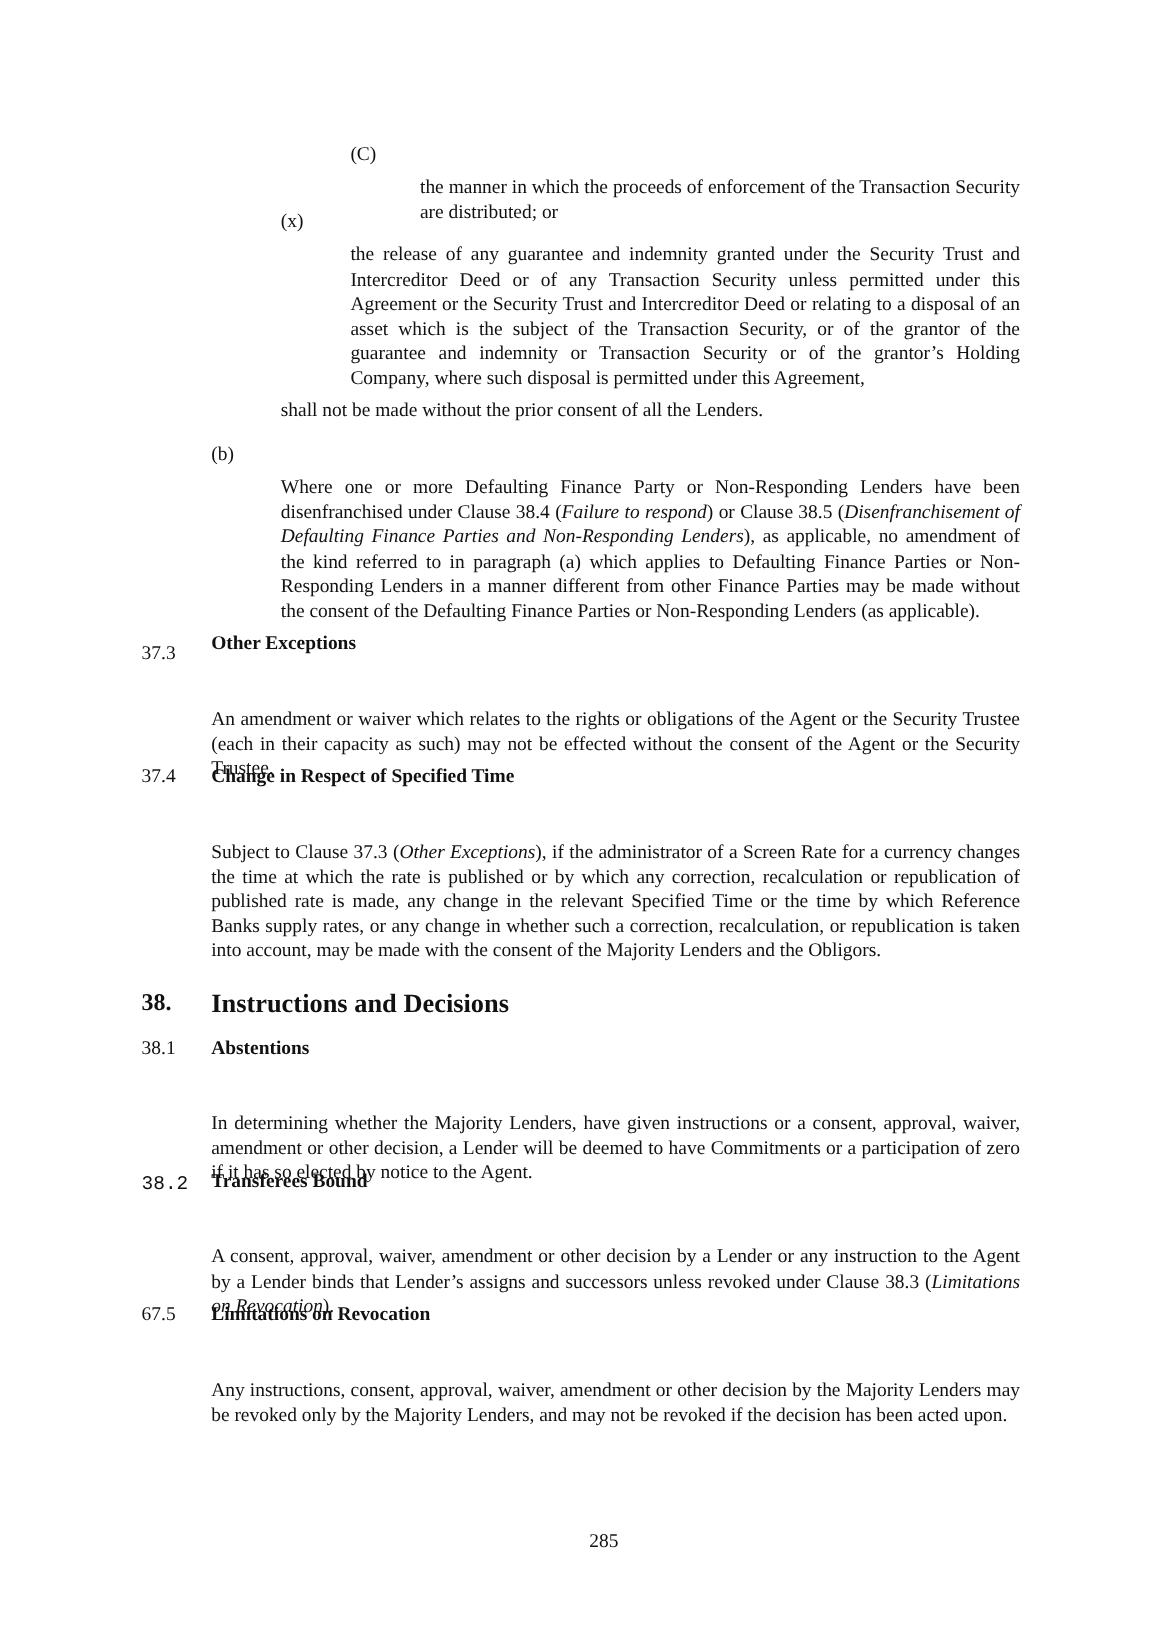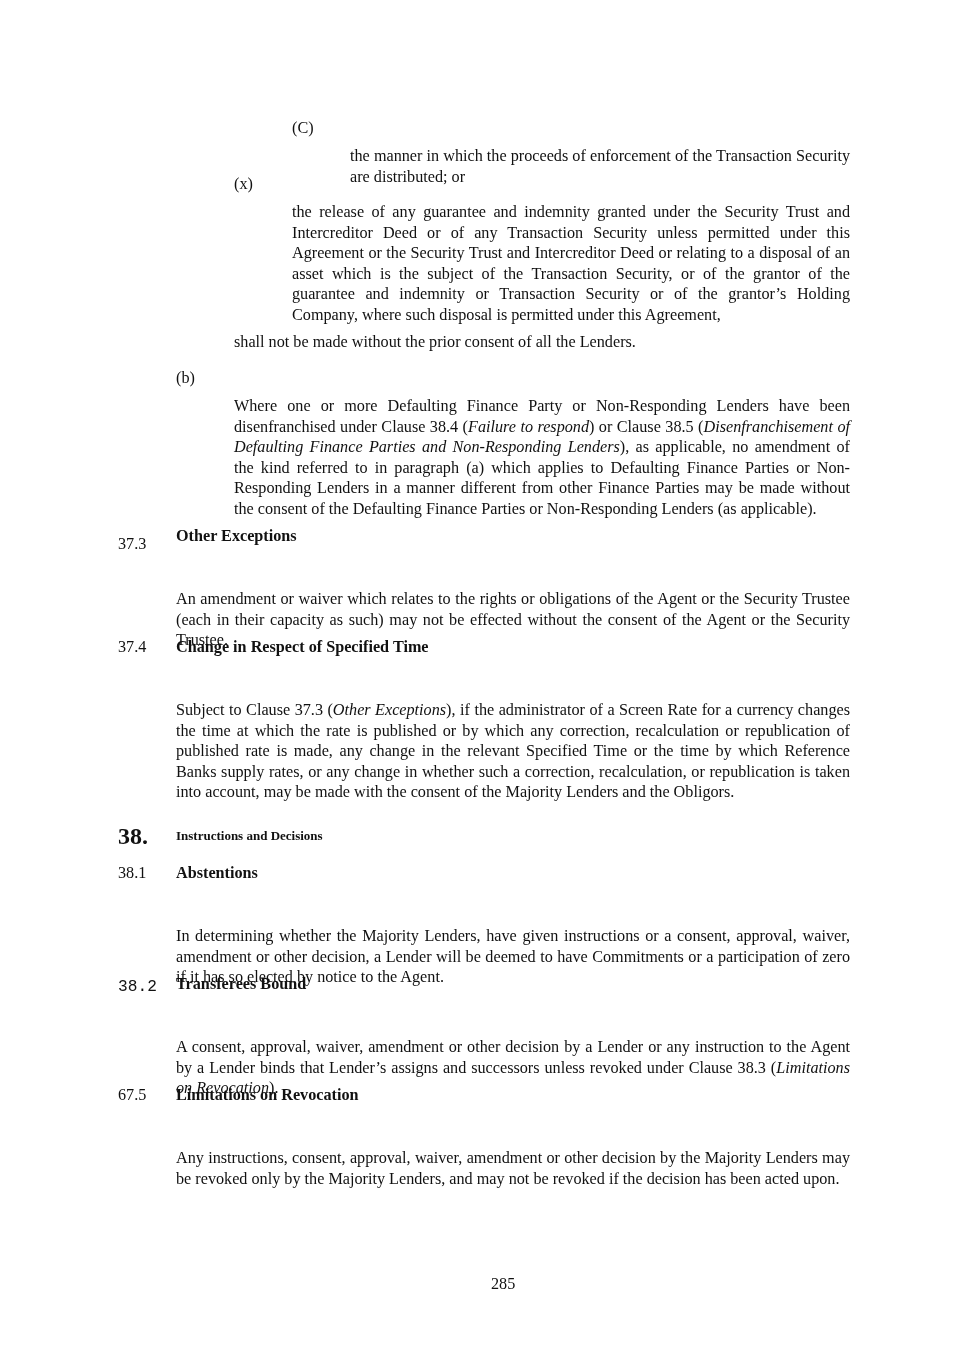--- a/index.html
+++ b/index.html
@@ -26,22 +26,22 @@
 <p class="abs just" style="left:234px; top:368px; width:616px;"><span>Where one or more Defaulting Finance Party or Non-Responding Lenders have been disenfranchised under Clause 38.4 (</span><i>Failure to respond</i><span>) or Clause 38.5 (</span><i>Disenfranchisement of Defaulting Finance Parties and Non-Responding Lenders</i><span>), as applicable, no amendment of the kind referred to in paragraph (a) which applies to Defaulting Finance Parties or Non-Responding Lenders in a manner different from other Finance Parties may be made without the consent of the Defaulting Finance Parties or Non-Responding Lenders (as applicable).</span></p>
 
 <span class="abs" style="left:118px; top:534px;">37.3</span>
 <span class="abs b" style="left:176px; top:526px;">Other Exceptions</span>
 <p class="abs just" style="left:176px; top:561px; width:674px;">An amendment or waiver which relates to the rights or obligations of the Agent or the Security Trustee (each in their capacity as such) may not be effected without the consent of the Agent or the Security Trustee.</p>
 
 <span class="abs" style="left:118px; top:637px;">37.4</span>
 <span class="abs b" style="left:176px; top:637px;text-align:center;">Change in Respect of Specified Time</span>
 <p class="abs just" style="left:176px; top:672px; width:674px;"><span>Subject to Clause 37.3 (</span><i>Other Exceptions</i><span>), if the administrator of a Screen Rate for a currency changes the time at which the rate is published or by which any correction, recalculation or republication of published rate is made, any change in the relevant Specified Time or the time by which Reference Banks supply rates, or any change in whether such a correction, recalculation, or republication is taken into account, may be made with the consent of the Majority Lenders and the Obligors.</span></p>
 
-<span class="abs b" style="left:118px; top:824px; font-size:24px; line-height:24px;">38.</span>
-<span class="abs b" style="left:176px; top:824px; font-size:13px; line-height:24px;">Instructions and Decisions</span>
+<span class="abs b" style="left:118px; top:824px; font-size:20px; line-height:24px;">38.</span>
+<span class="abs b" style="left:176px; top:824px; font-size:22px; line-height:24px;">Instructions and Decisions</span>
 
 <span class="abs" style="left:118px; top:863px;">38.1</span>
 <span class="abs b" style="left:176px; top:863px;">Abstentions</span>
 <p class="abs just" style="left:176px; top:898px; width:674px;">In determining whether the Majority Lenders, have given instructions or a consent, approval, waiver, amendment or other decision, a Lender will be deemed to have Commitments or a participation of zero if it has so elected by notice to the Agent.</p>
 
 <span class="abs" style="left:118px; top:977px;font-family:Liberation Mono, monospace;">38.2</span>
 <span class="abs b" style="left:176px; top:974px;text-align:right;">Transferees Bound</span>
 <p class="abs just" style="left:176px; top:1009px; width:674px;"><span>A consent, approval, waiver, amendment or other decision by a Lender or any instruction to the Agent by a Lender binds that Lender’s assigns and successors unless revoked under Clause 38.3 (</span><i>Limitations on Revocation</i><span>).</span></p>
 
 <span class="abs" style="left:118px; top:1085px;">67.5</span>

